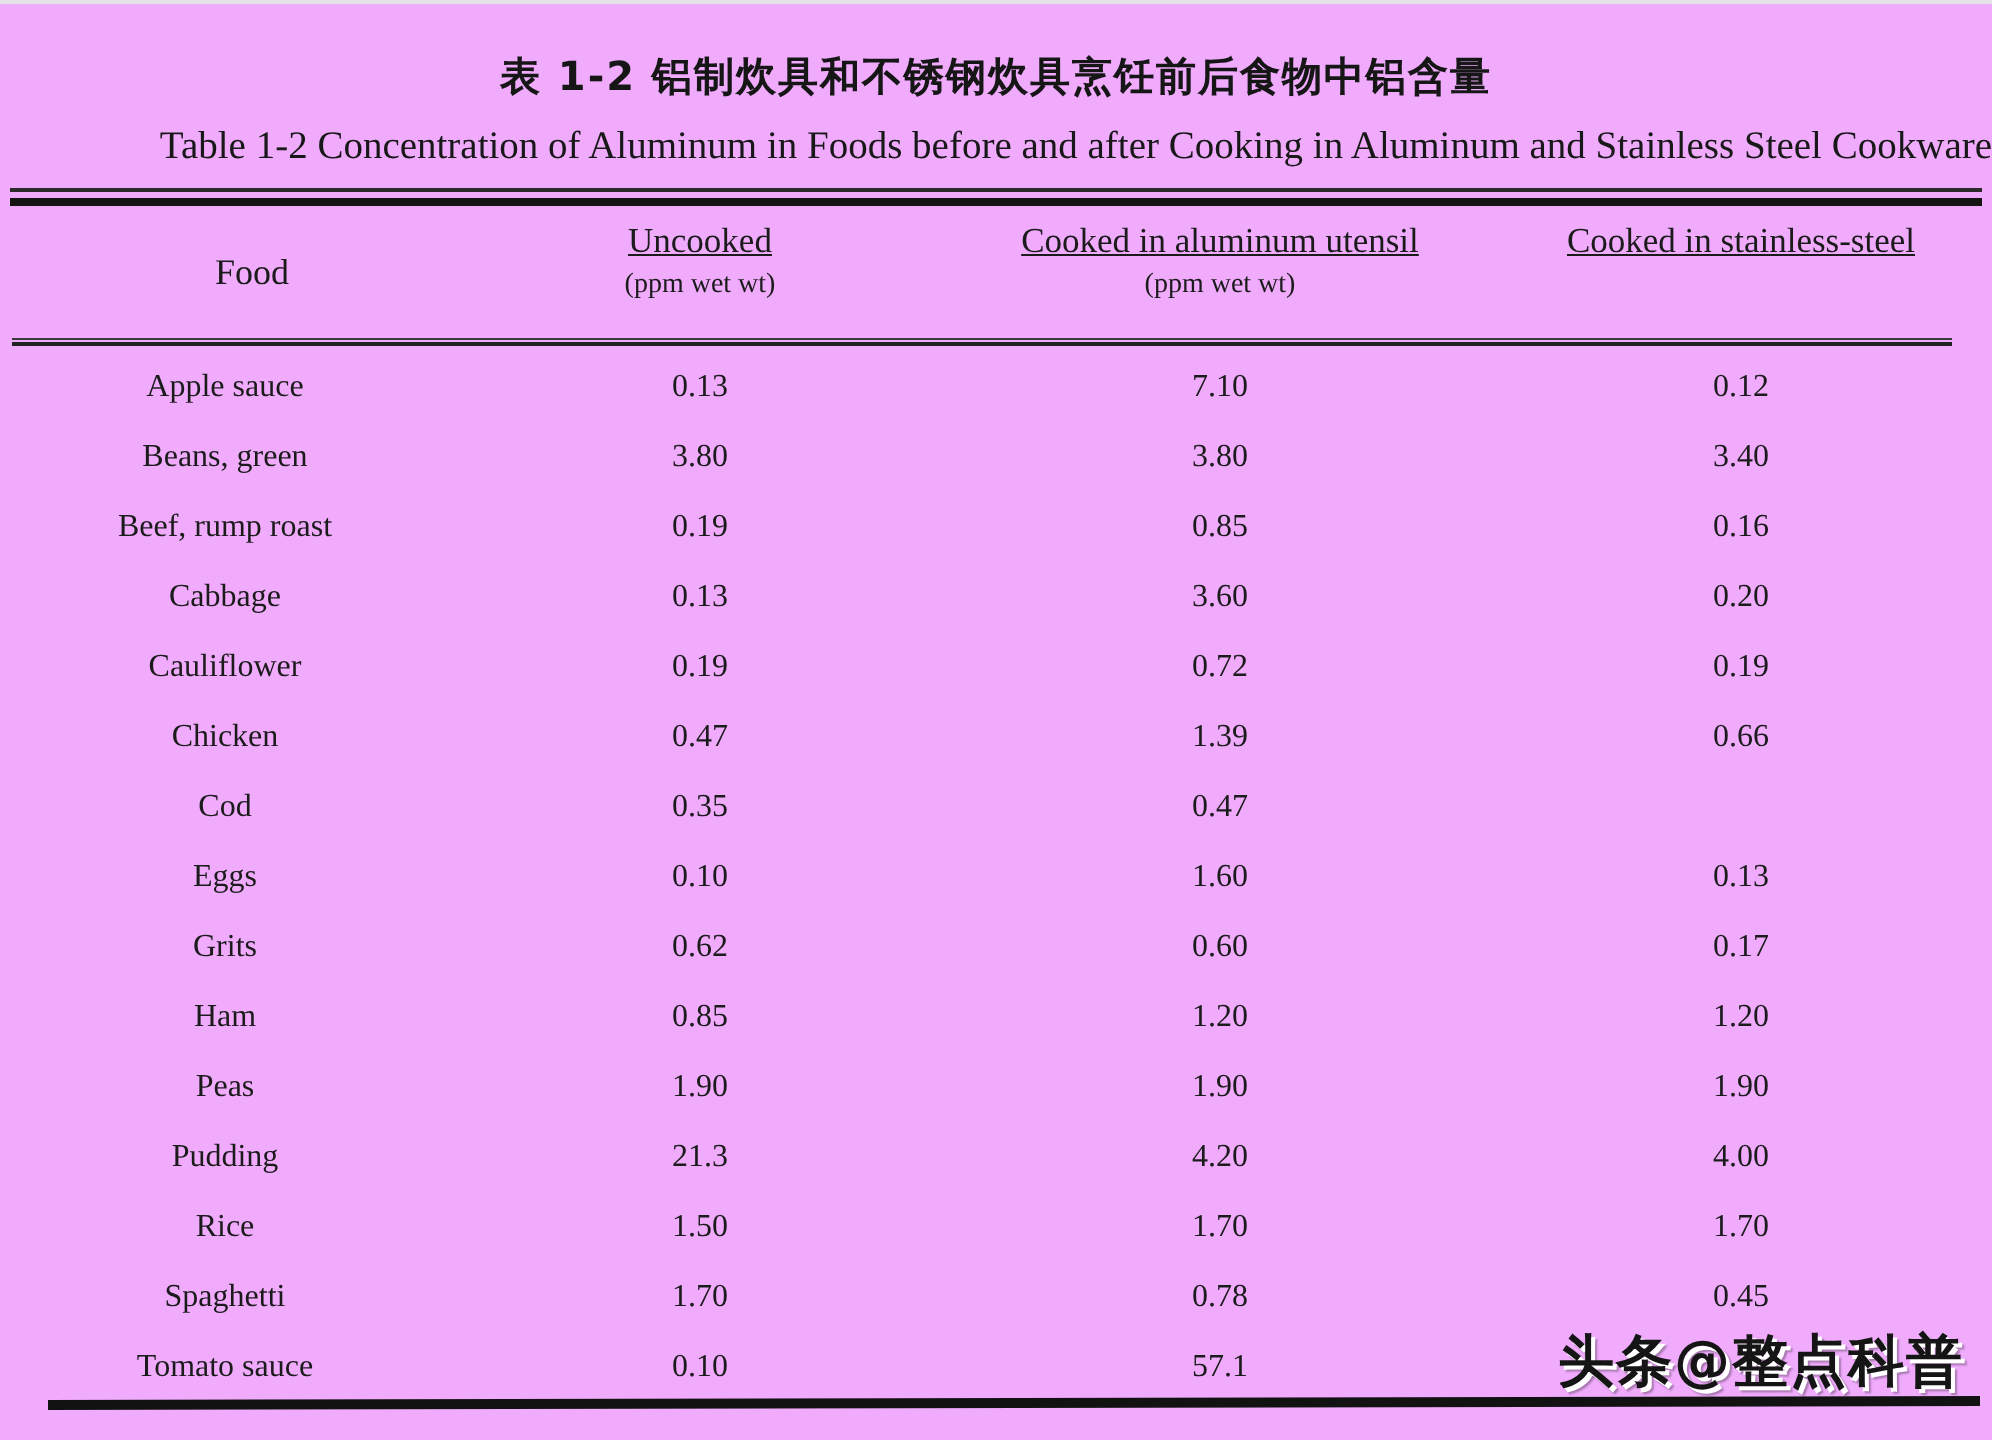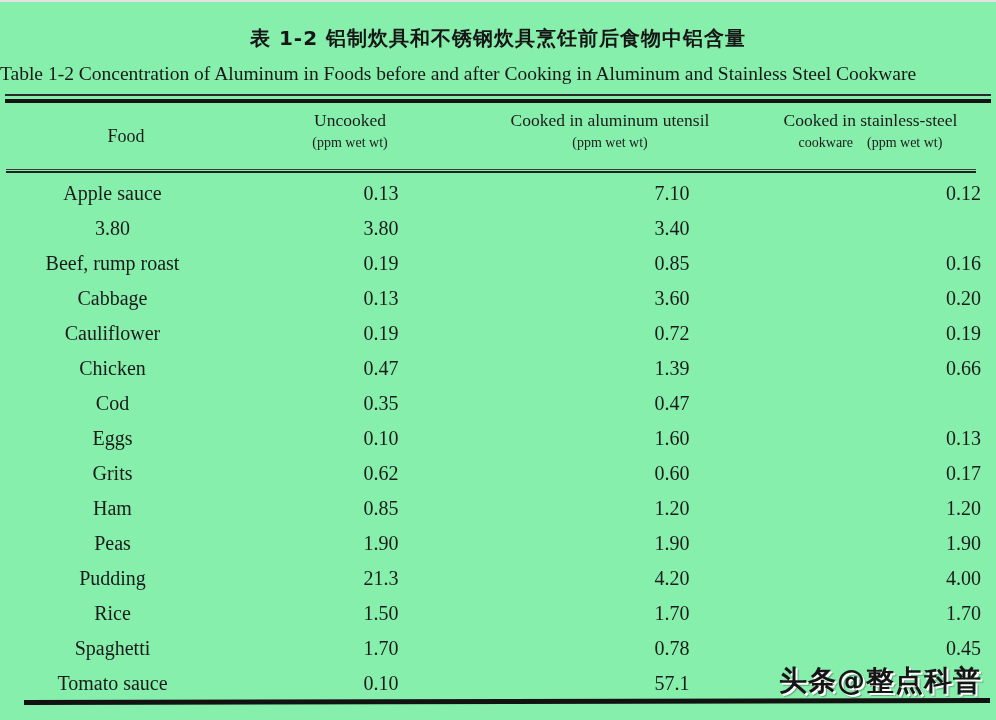--- a/index.html
+++ b/index.html
@@ -4,21 +4,21 @@
 <style>
   html, body {
     margin: 0;
     padding: 0;
     background: #ffffff;
   }
   .page {
     position: relative;
     width: 996px;
     height: 720px;
-    background: #86efac;
+    background: #f0abfc;
     overflow: hidden;
     font-family: "Liberation Serif", serif;
     color: #1b1b1b;
   }
   .top-edge {
     position: absolute;
     top: 0; left: 0;
     width: 100%; height: 2px;
     background: #e4e4e7;
   }
@@ -30,21 +30,21 @@
     font-family: "DejaVu Sans", sans-serif;
     font-weight: bold;
     font-size: 20px;
     letter-spacing: 1px;
     color: #161616;
   }
   .en-title {
     position: absolute;
     top: 63px; left: 0;
     width: 100%;
-    text-align: left;
+    text-align: right;
     font-size: 19.5px;
     color: #181818;
   }
   .rule-double {
     position: absolute;
     top: 94px; left: 5px;
     width: 986px;
     height: 3px;
     border-top: 2px solid #2a2a2a;
     border-bottom: 4px solid #141414;
@@ -59,20 +59,21 @@
   .th {
     position: relative;
     text-align: center;
     font-size: 17.5px;
   }
   .th .l1 {
     position: absolute;
     top: 7px; left: 0;
     width: 100%;
     white-space: pre;
+    text-decoration: underline;
   }
   .th .l2 {
     position: absolute;
     bottom: 18px; left: 0;
     width: 100%;
     white-space: pre;
     font-size: 14px;
     font-family: Liberation Serif, serif;
   }
   .th.food-col {
@@ -93,22 +94,21 @@
   .tbody {
     position: absolute;
     top: 176px; left: 0;
     width: 996px;
   }
   .row {
     display: grid;
     grid-template-columns: 225px 250px 270px 251px;
     height: 35px;
     align-items: center;
-    font-size: 20px;
-    gap: 31px;
+    font-size: 16px;
   }
   .cell { text-align: center; }
   .bottom-rule {
     position: absolute;
     top: 699px; left: 24px;
     width: 966px;
     border-top: 5px solid #121212;
     transform: rotate(-0.12deg);
   }
   .watermark {
@@ -143,34 +143,34 @@
     <div class="th">
       <span class="l1">Uncooked</span>
       <span class="l2">(ppm wet wt)</span>
     </div>
     <div class="th">
       <span class="l1">Cooked in aluminum utensil</span>
       <span class="l2">(ppm wet wt)</span>
     </div>
     <div class="th">
       <span class="l1">Cooked in stainless-steel</span>
-      <span class="l2">cookware    (ppm wet wt)</span>
     </div>
   </div>
 
   <div class="header-rule"></div>
 
   <div class="tbody" id="table-body">
       <div class="row">
         <div class="cell cell-food">Apple sauce</div>
         <div class="cell cell-uncooked">0.13</div>
         <div class="cell cell-aluminum">7.10</div>
         <div class="cell cell-stainless">0.12</div>
       </div>
       <div class="row">
+        <div class="cell cell-food">Beans, green</div>
         <div class="cell cell-uncooked">3.80</div>
         <div class="cell cell-aluminum">3.80</div>
         <div class="cell cell-stainless">3.40</div>
       </div>
       <div class="row">
         <div class="cell cell-food">Beef, rump roast</div>
         <div class="cell cell-uncooked">0.19</div>
         <div class="cell cell-aluminum">0.85</div>
         <div class="cell cell-stainless">0.16</div>
       </div>

